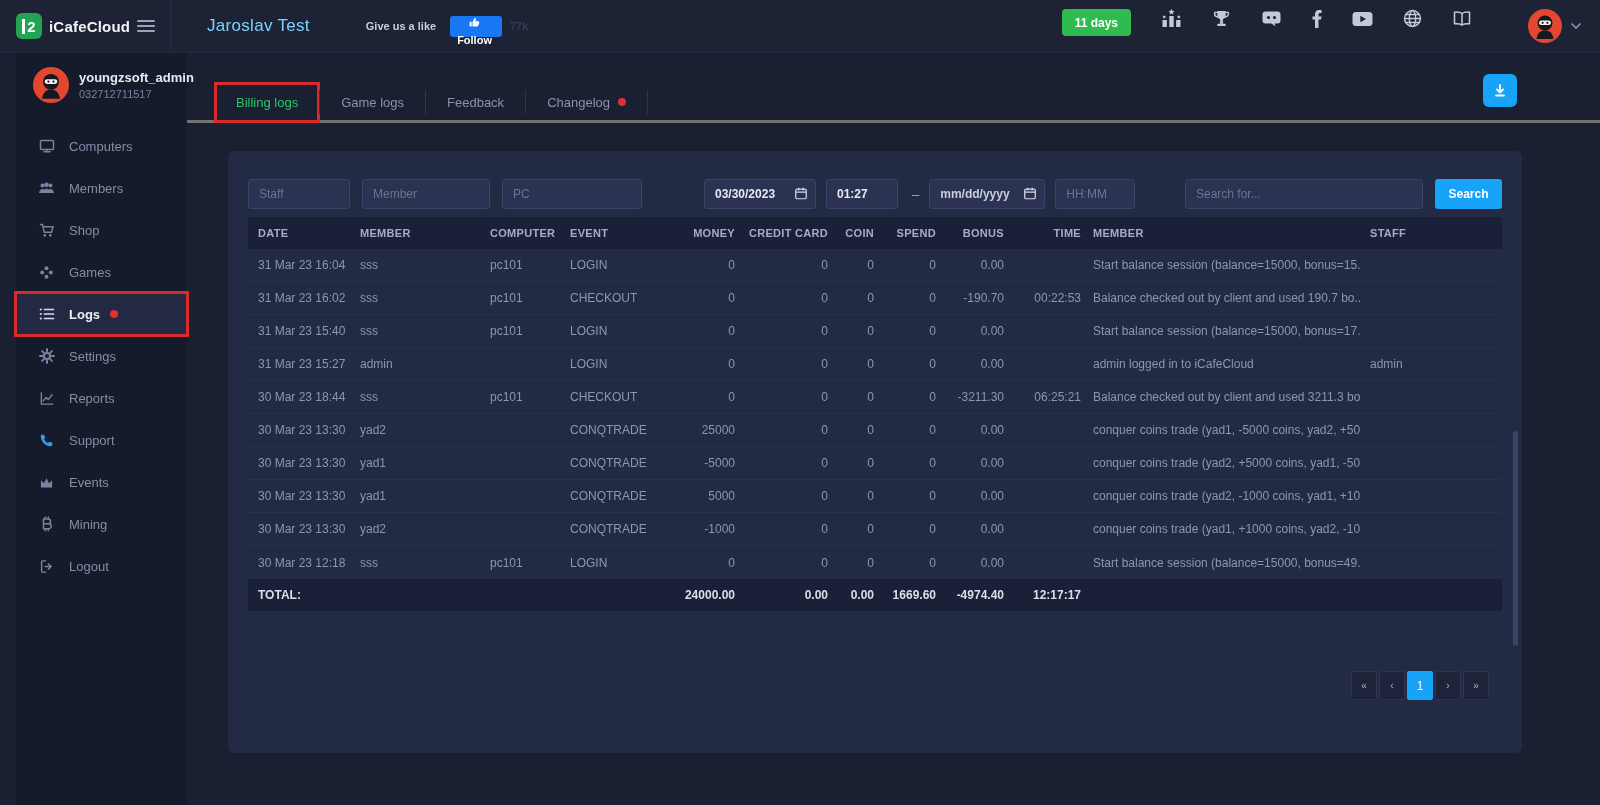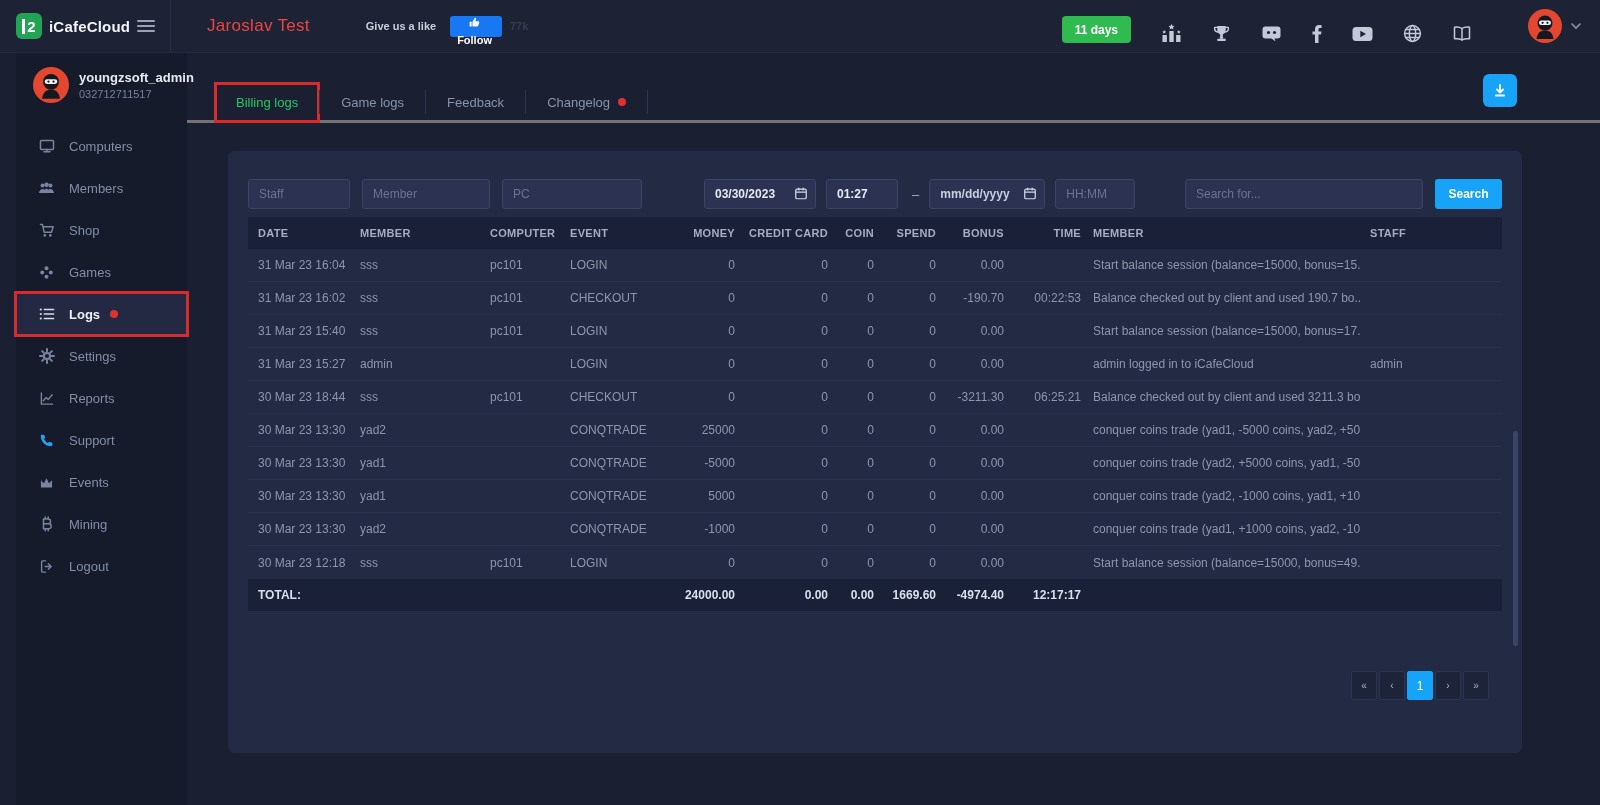--- a/index.html
+++ b/index.html
@@ -9,26 +9,26 @@
   
   .header { position:fixed; top:0; left:0; width:1600px; height:53px; background:#1d2334;
     display:flex; align-items:center; z-index:30; border-bottom:1px solid #232a3f; }
   .logo-area { width:171px; height:53px; display:flex; align-items:center; padding:0 14px 0 16px;
     border-right:1px solid #262c44; }
   .logo-box { width:26px; height:26px; background:#23a455; border-radius:6px; color:#fff;
     display:flex; align-items:center; justify-content:center; font-weight:bold; font-size:15px; }
   .logo-box i { font-style:normal; border-left:3px solid #fff; padding-left:2px; line-height:15px; }
   .logo-text { color:#f2f4f8; font-weight:bold; font-size:15px; margin-left:7px; letter-spacing:.2px; }
   .hamburger { margin-left:auto; color:#9aa3b8; cursor:pointer; }
-  .cafe-name { color:#ef4444; font-size:17px; margin-left:36px; letter-spacing:.3px; }
+  .cafe-name { color:#7dd3fc; font-size:17px; margin-left:36px; letter-spacing:.3px; }
   .like-label { color:#c9cedb; font-size:11px; font-weight:bold; margin-left:56px; }
   .follow-btn { margin-left:14px; background:#1877f2; color:#fff; font-size:11px; font-weight:bold;
     border:none; border-radius:3px; height:21px; padding:0 10px 0 7px; display:flex; align-items:center; gap:5px; cursor:pointer;flex-direction:column; }
   .follow-count { color:#343b52; font-size:11px; font-weight:bold; margin-left:8px; }
-  .header-right { margin-left:auto; display:flex; align-items:flex-end; padding-right:18px; gap:30px; }
+  .header-right { margin-left:auto; display:flex; align-items:flex-start; padding-right:18px; gap:30px; }
   .days-badge { background:#2fbb4f; color:#fff; font-size:12px; font-weight:bold; border:none;
     border-radius:4px; height:27px; padding:0 13px; cursor:pointer; }
   .top-icons { display:flex; align-items:center; gap:30px; color:#c3c9d6; }
   .top-icons span { display:inline-flex; cursor:pointer; }
   .avatar-wrap { display:flex; align-items:center; gap:8px; margin-left:26px; cursor:pointer; }
   .chev { color:#8a93a8; }
 
   
   .sidebar { position:fixed; top:53px; left:16px; width:171px; height:752px; background:#161b2c; z-index:20; }
   .user-block { display:flex; align-items:center; gap:10px; padding:14px 10px 14px 17px; }

